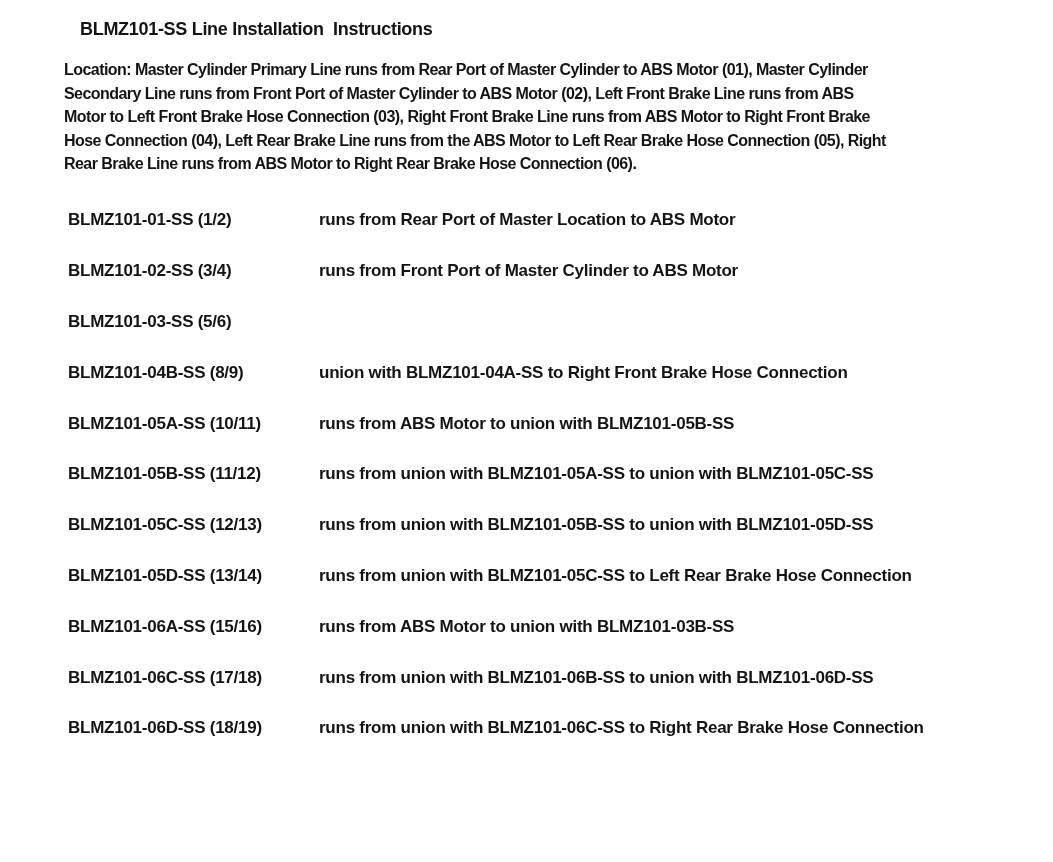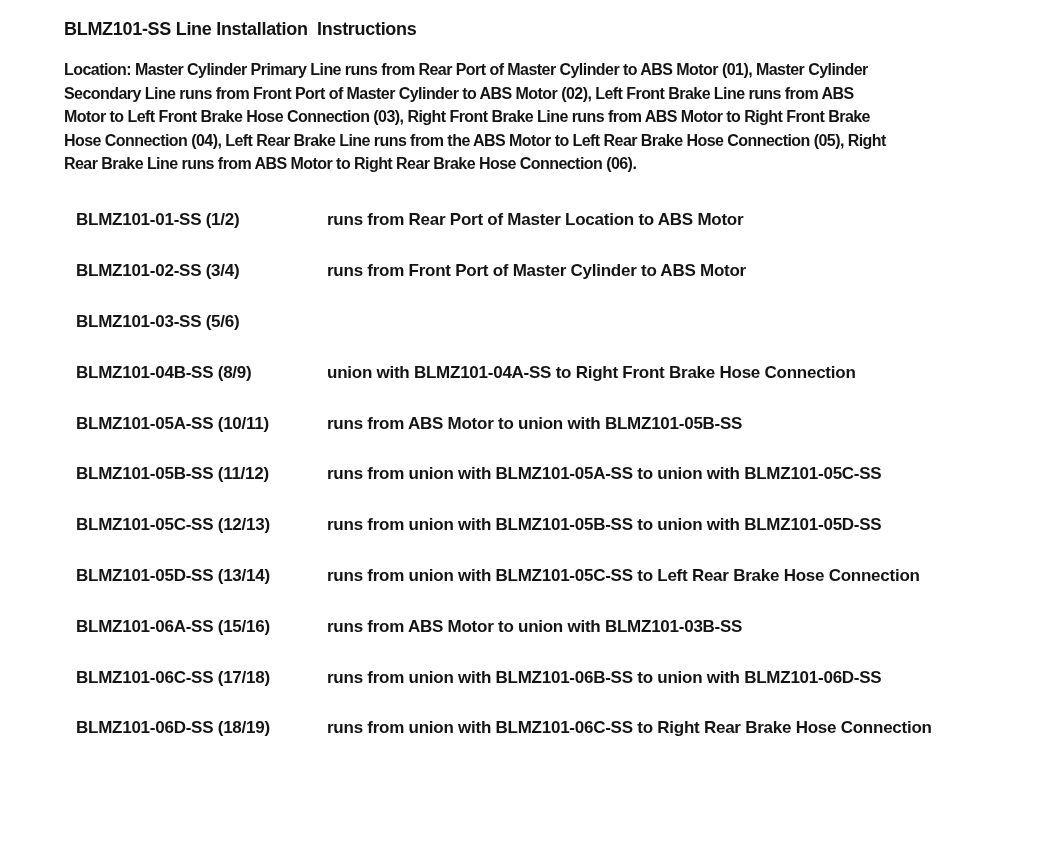--- a/index.html
+++ b/index.html
@@ -12,21 +12,21 @@
     width: 1053px;
     height: 862px;
     background: #ffffff;
     font-family: "Liberation Sans", sans-serif;
     font-weight: bold;
     color: #141414;
     overflow: hidden;
   }
   .title {
     position: absolute;
-    left: 64px;
+    left: 80px;
     top: 18px;
     margin: 0;
     font-size: 18px;
     line-height: 22px;
     letter-spacing: -0.3px;
     white-space: pre-wrap;
   }
   .location {
     position: absolute;
     left: 64px;
@@ -34,21 +34,21 @@
     width: 940px;
     font-size: 16px;
     line-height: 23.5px;
     letter-spacing: -0.55px;
   }
   .loc-line {
     white-space: pre-wrap;
   }
   .rows {
     position: absolute;
-    left: 76px;
+    left: 68px;
     top: 195px;
     width: 960px;
   }
   .row {
     display: flex;
     align-items: center;
     height: 50.8px;
     font-size: 17px;
     letter-spacing: -0.25px;
   }

